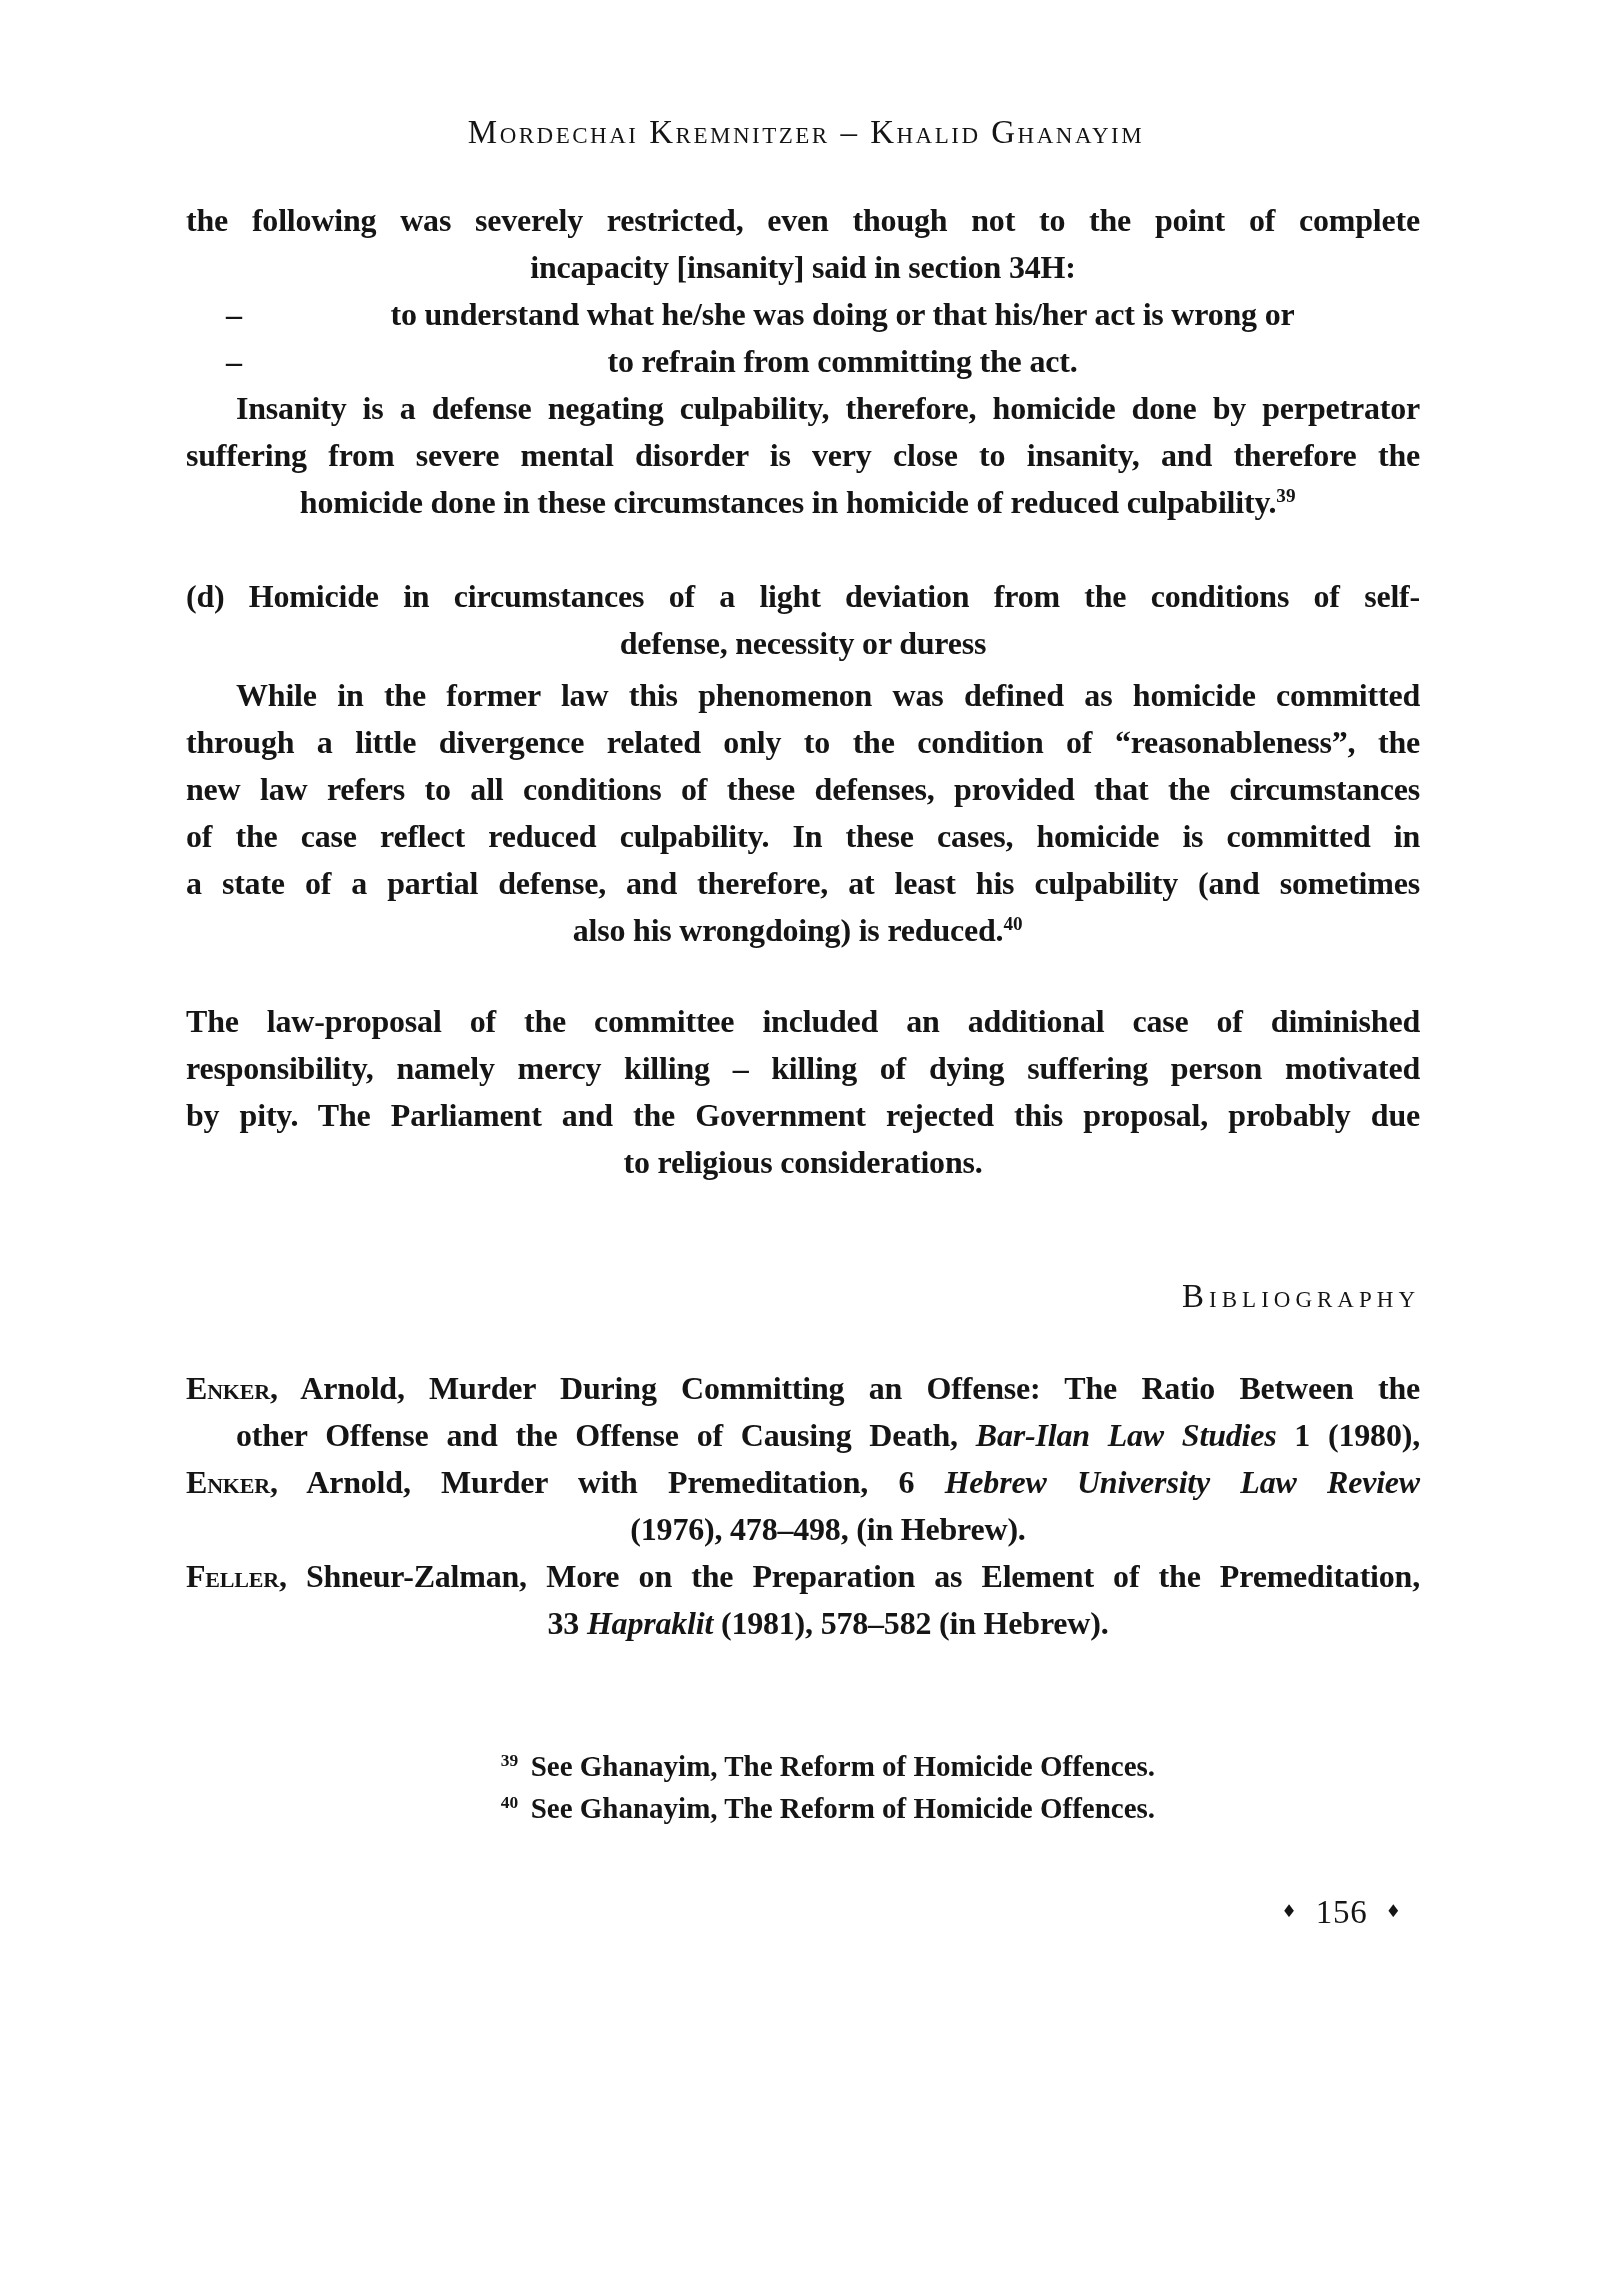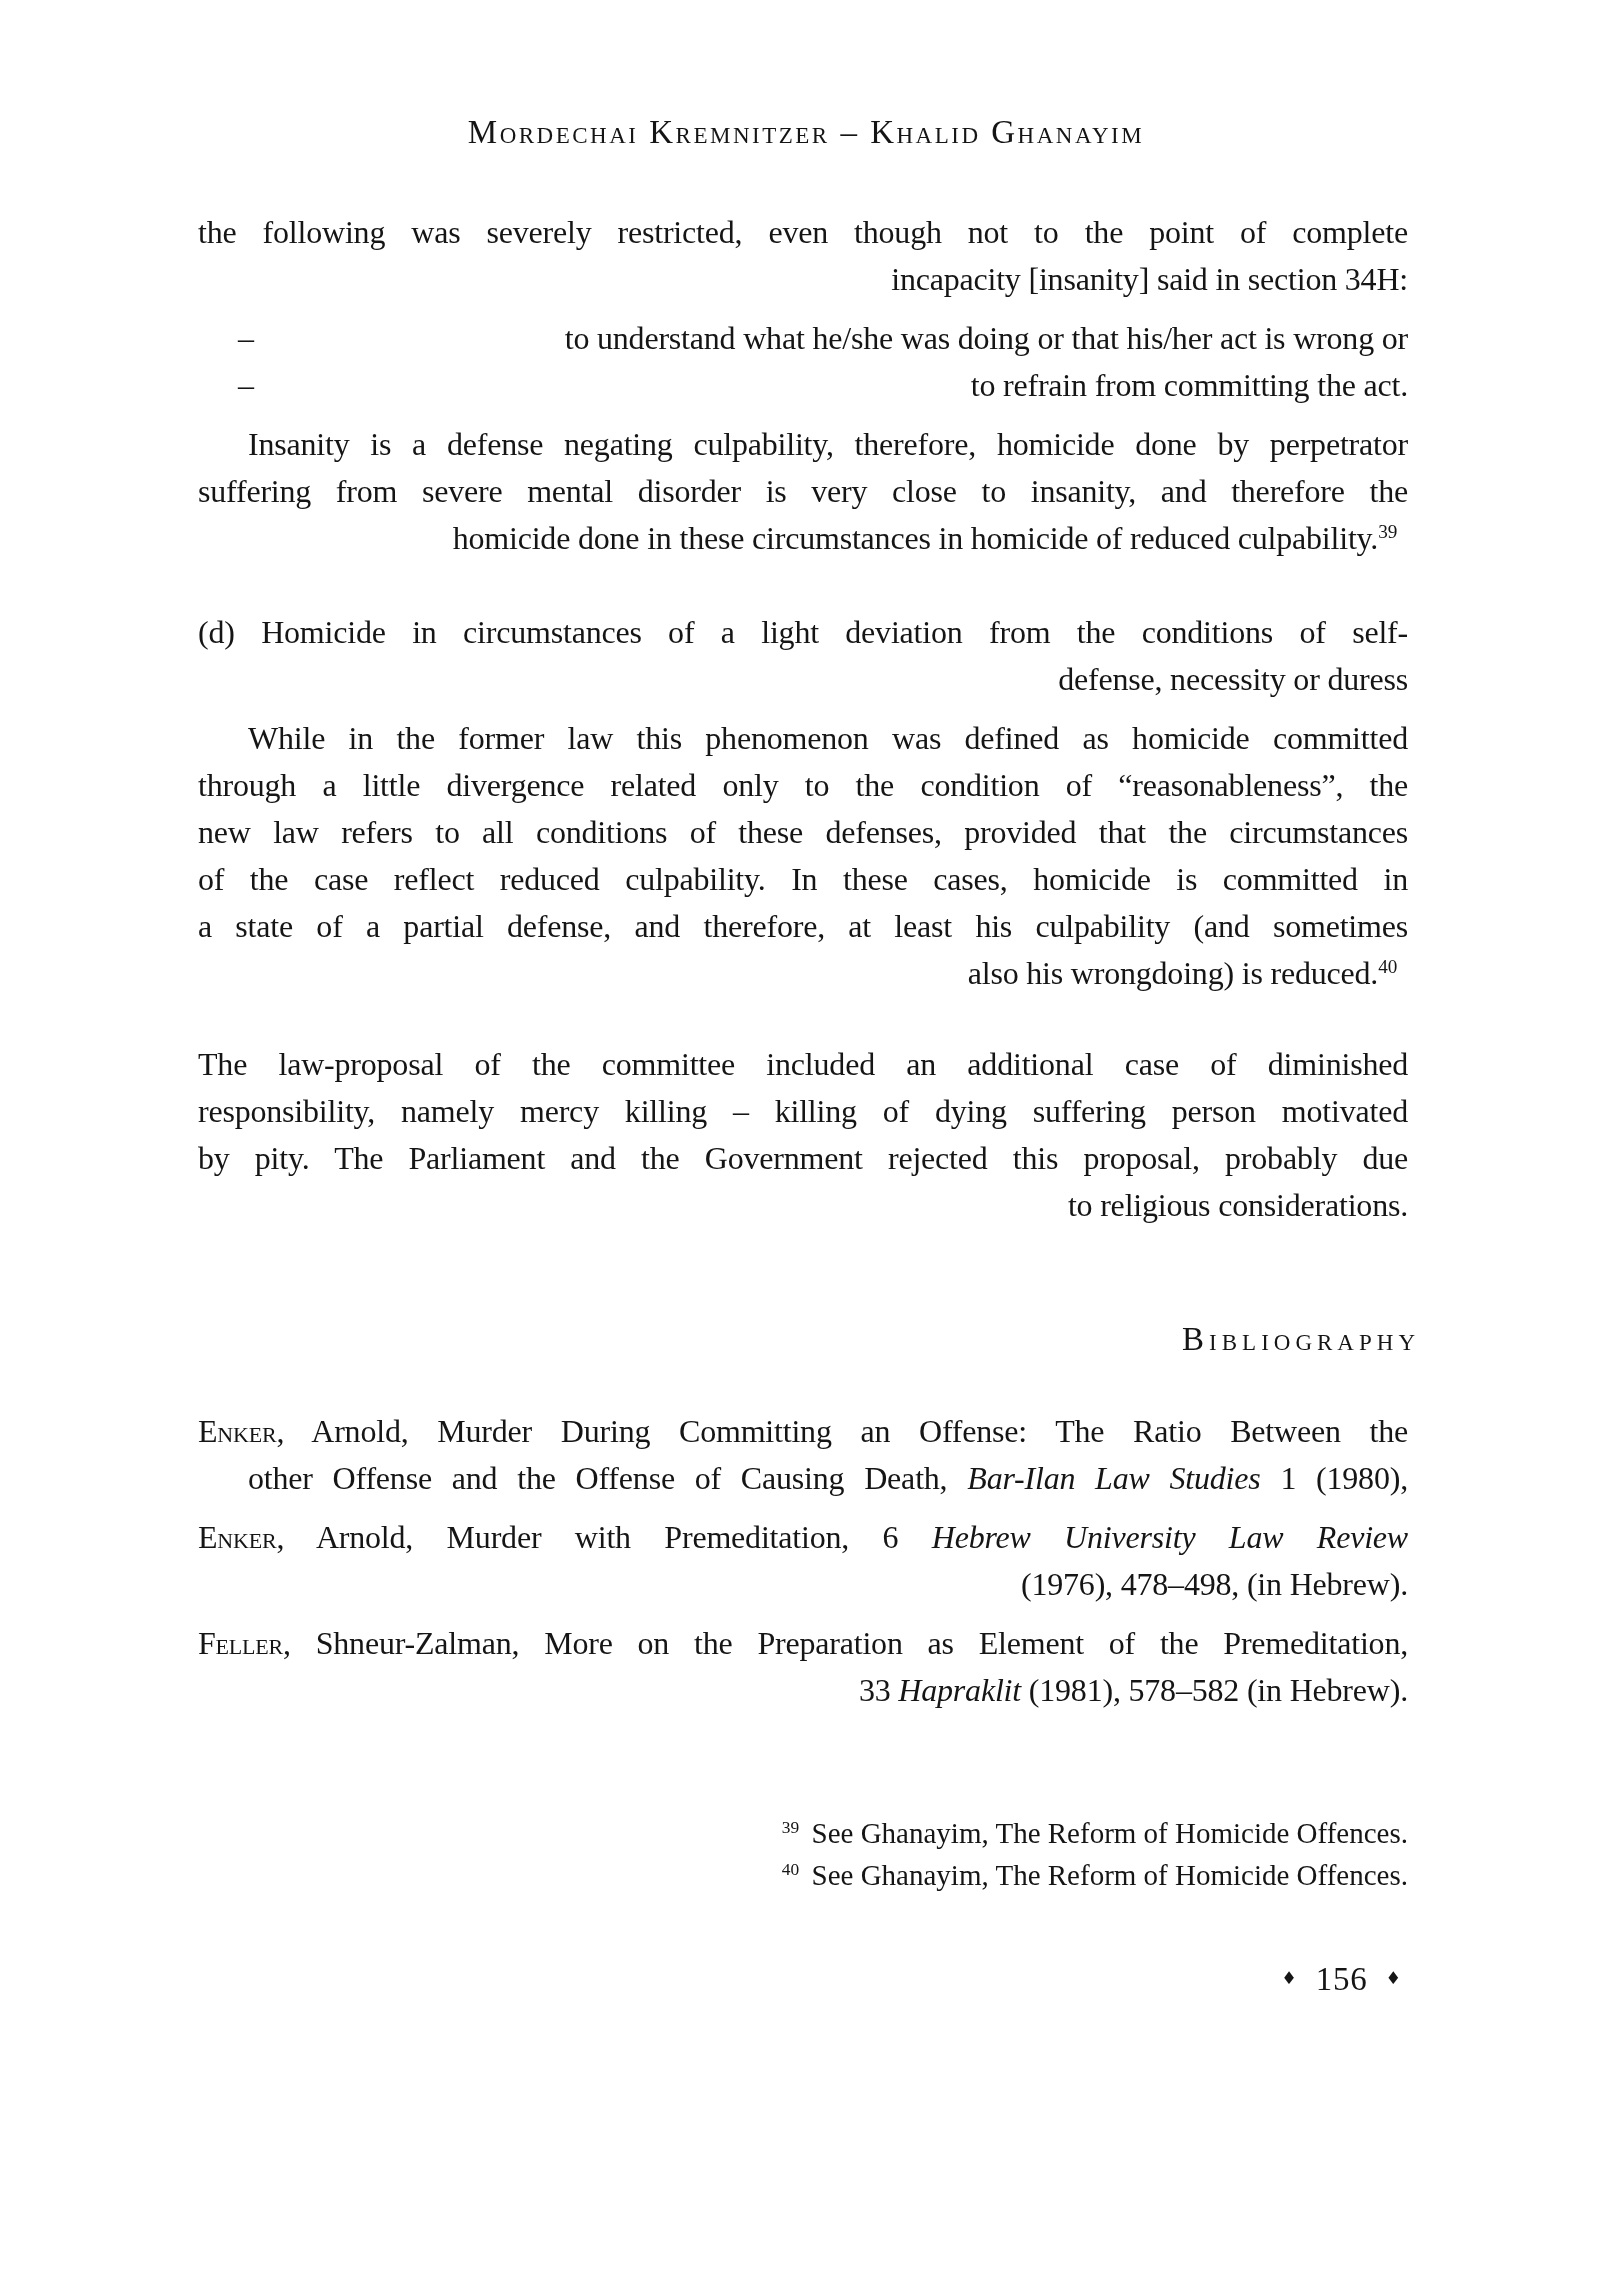--- a/index.html
+++ b/index.html
@@ -9,28 +9,28 @@
     -webkit-font-smoothing:antialiased;
   }
   .running-head{
     position:absolute;top:112px;left:0;width:100%;text-align:center;
     font-variant:small-caps;font-size:33px;letter-spacing:2.5px;line-height:40px;
   }
   .body{
     position:absolute;left:186px;top:197px;width:1234px;
     font-size:32px;line-height:47px;letter-spacing:-0.2px;
   }
-  .tl{position:relative;text-align:right;}
+  .tl{position:relative;text-align:center;}
   .tl.j{text-align:justify;text-align-last:justify;}
   .sc{font-variant:small-caps;}
   .i{font-style:italic;}
   .sup{font-size:0.6em;position:relative;top:-0.55em;margin-right:10.7px;letter-spacing:0;}
   .small{font-size:0.84em;}
   .dash{position:absolute;left:40px;}
-  .blk{margin:12px;}
+  .blk{margin:0;font-weight:bold;}
   .sect-d{margin-top:43px;}
   .para-while{margin-top:5px;}
   .para-law{margin-top:40px;}
   .bib-heading{
     margin:87px 0 0 0;text-align:right;font-weight:400;
     font-variant:small-caps;font-size:33px;letter-spacing:5px;line-height:47px;
   }
   .bib-entries{margin-top:45px;}
   .footnotes{margin-top:100px;font-size:29px;line-height:38px;letter-spacing:0;}
   .footnotes .sup{margin-right:12.4px;}

